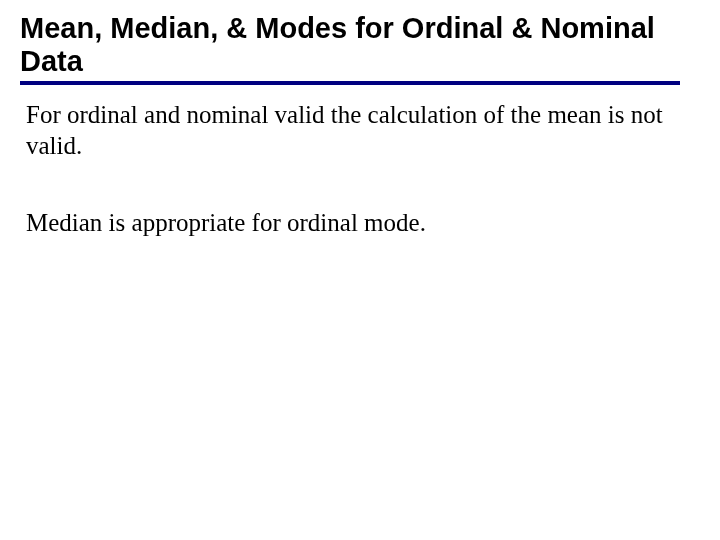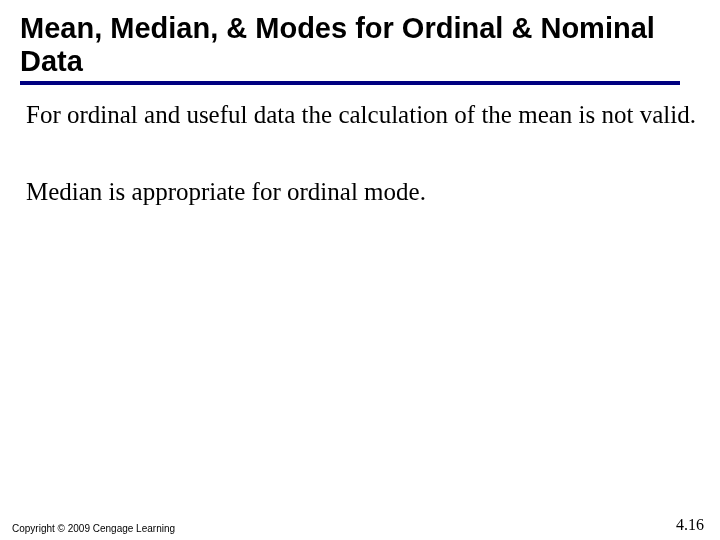--- a/index.html
+++ b/index.html
@@ -13,20 +13,16 @@
   .copyright { font-family: Arial, Helvetica, sans-serif; font-size: 10px; color: #000; }
   .pagenum { font-family: "Times New Roman", serif; font-size: 16px; color: #000; }
 </style>
 </head>
 <body>
 
 <div class="slide">
   <div class="title">Mean, Median, &amp; Modes for Ordinal &amp; Nominal Data</div>
   <div class="rule"></div>
   <div class="body">
-    <p class="para">For ordinal and useful data the calculation of the mean is not valid.</p>
+    <p class="para">For ordinal and nominal valid the calculation of the mean is not valid.</p>
     <p class="para">Median is appropriate for ordinal mode.</p>
-  </div>
-  <div class="footer">
-    <div class="copyright">Copyright © 2009 Cengage Learning</div>
-    <div class="pagenum">4.16</div>
   </div>
 </div>
 
 </body></html>

